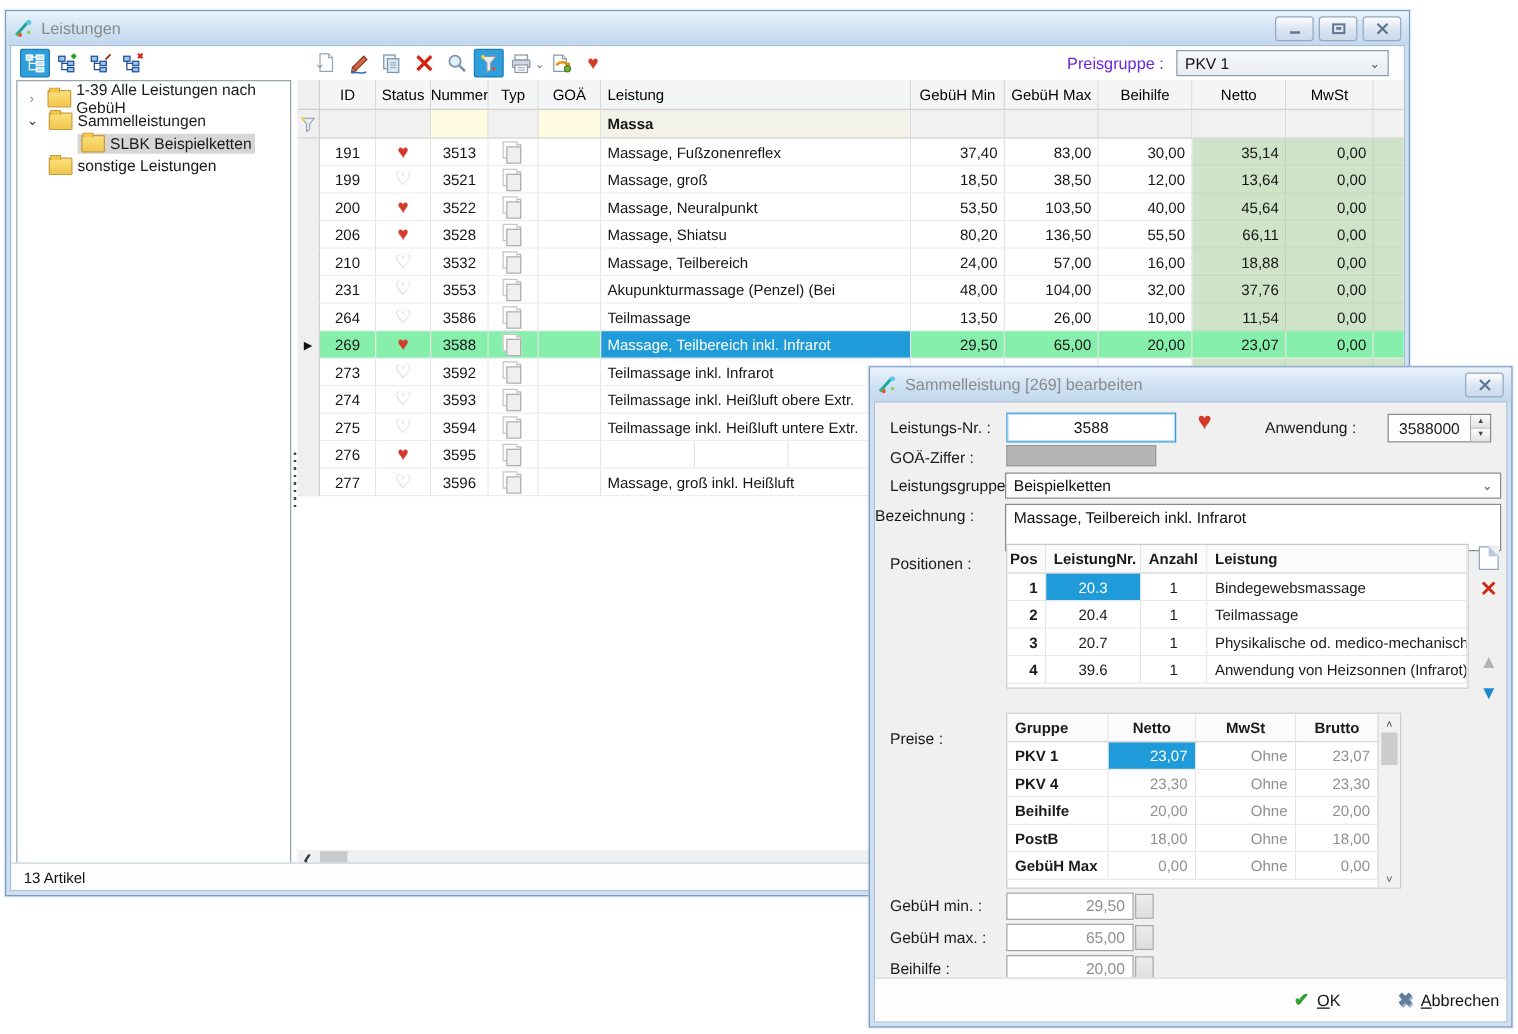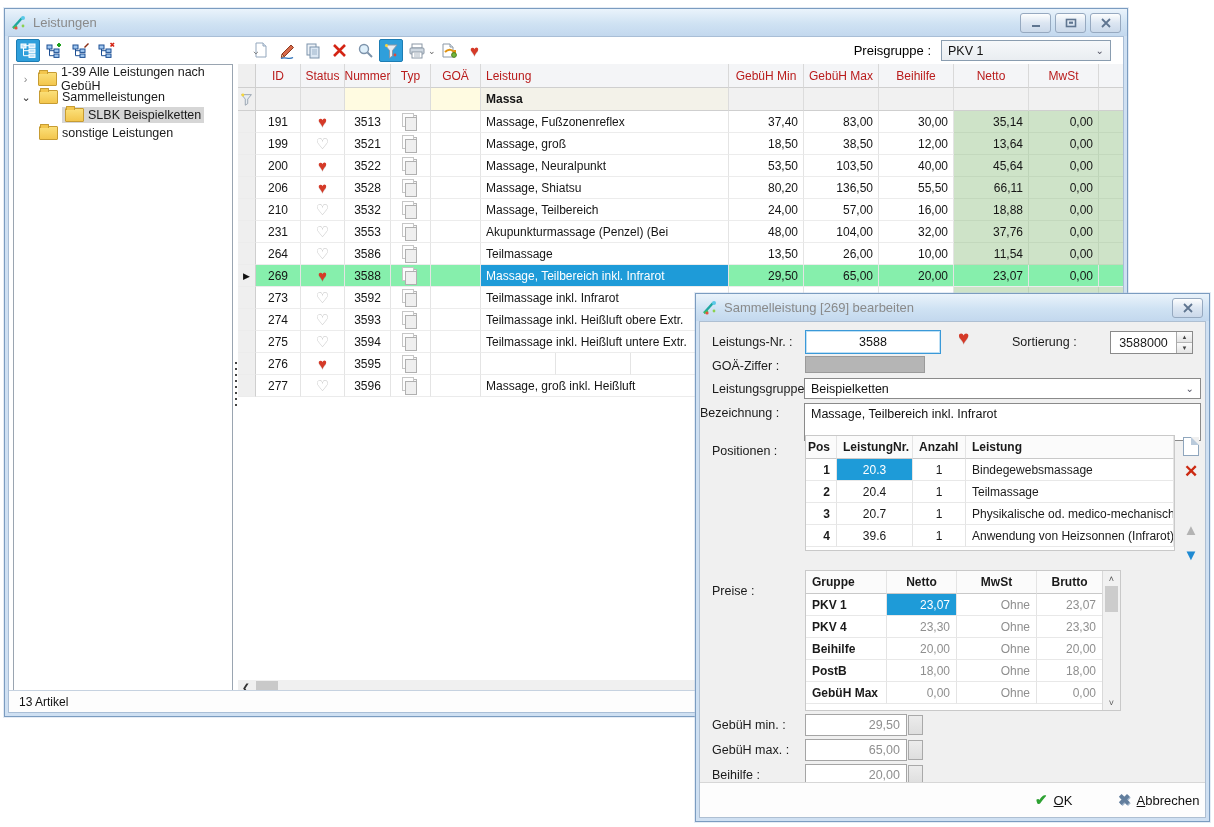--- a/index.html
+++ b/index.html
@@ -20,21 +20,21 @@
   .win-inner{position:absolute;left:3px;right:3px;bottom:3px;top:27px;background:#ffffff;
     border:1px solid #a9bed6;box-sizing:border-box;overflow:hidden;}
 
   
   .toolbar{position:absolute;left:0;top:0;right:0;height:27px;background:#fff;display:flex;
     align-items:center;}
   .tb-ico{width:24px;height:23px;display:flex;align-items:center;justify-content:center;
     border-radius:2px;margin:0 1px;position:relative;}
   .tb-ico.active{background:#2f9fdb;border:1px solid #1d7db4;box-sizing:border-box;}
   .chev-mini{font-size:9px;color:#666;margin-left:-2px;}
-  .preis-label{font-size:13px;color:#000000;margin-left:auto;}
+  .preis-label{font-size:13px;color:#6d28d9;margin-left:auto;}
   .combo{display:flex;align-items:center;justify-content:space-between;box-sizing:border-box;
     border:1px solid #8a9db0;background:linear-gradient(#f6f8fa,#e9edf1);font-size:12.5px;
     color:#111;padding:0 6px;}
   .combo .cv{white-space:nowrap;overflow:hidden;}
   .combo .chev{color:#556;font-size:10px;}
 
   
   .tree{position:absolute;background:#fff;border:1px solid #9aa5b1;box-sizing:border-box;
     font-size:12.5px;color:#1a1a1a;padding-top:5px;}
   .tree-item{display:flex;align-items:center;height:18px;gap:4px;cursor:default;}
@@ -51,21 +51,21 @@
     #444 0 2px,transparent 2px 6px);background-size:2px 100%;background-repeat:no-repeat;
     background-position:center;}
 
   
   .grid{position:absolute;font-size:12px;color:#151515;background:#fff;}
   .trow{display:flex;}
   .c{box-sizing:border-box;height:22px;display:flex;align-items:center;padding:0 5px;
     border-right:1px solid #e4e4e4;border-bottom:1px solid #ececec;background:#fff;
     white-space:nowrap;overflow:hidden;}
   .hrow .c{height:24px;background:#f4f5f7;border-right:1px solid #d9d9d9;
-    border-bottom:1px solid #cfcfcf;color:#b91c1c;justify-content:center;}
+    border-bottom:1px solid #cfcfcf;color:#000000;justify-content:center;}
   .hrow .c.lei{justify-content:flex-start;}
   .frow .c{height:23px;background:#f1f1f1;border-right:1px solid #dcdcdc;
     border-bottom:1px solid #cfcfcf;}
   .frow .c.fy{background:#fffbe1;}
   .frow .c.fmassa{background:#f3f2e9;font-weight:bold;}
   .w-ind{width:18px;flex:0 0 auto;padding:0 2px;}
   .w-id{width:45px;flex:0 0 auto;justify-content:center;}
   .w-st{width:44px;flex:0 0 auto;justify-content:center;}
   .w-num{width:46px;flex:0 0 auto;justify-content:center;}
   .w-typ{width:40px;flex:0 0 auto;justify-content:center;}
@@ -649,21 +649,21 @@
       </div>
     </div>
   </div>
   <div class="dlg-body">
 
     <span class="dlbl" style="left:12px;top:13px;">Leistungs-Nr. :</span>
     <div class="txt center focus" style="left:105px;top:8px;width:136px;height:24px;">
       <span>3588</span>
     </div>
     <span class="heart" style="position:absolute;left:258px;top:9px;font-size:19px;">♥</span>
-    <span class="dlbl" style="left:312px;top:13px;">Sortierung :</span>
+    <span class="dlbl" style="left:312px;top:13px;">Anwendung :</span>
     <div class="spinner" style="left:410px;top:9px;width:83px;height:23px;">
       <span class="sv">3588000</span>
       <div class="spinbtns">
         <div>▲</div>
         <div>▼</div>
       </div>
     </div>
 
     <span class="dlbl" style="left:12px;top:37px;">GOÄ-Ziffer :</span>
     <div class="txt disabled" style="left:105px;top:34px;width:120px;height:17px;"></div>

